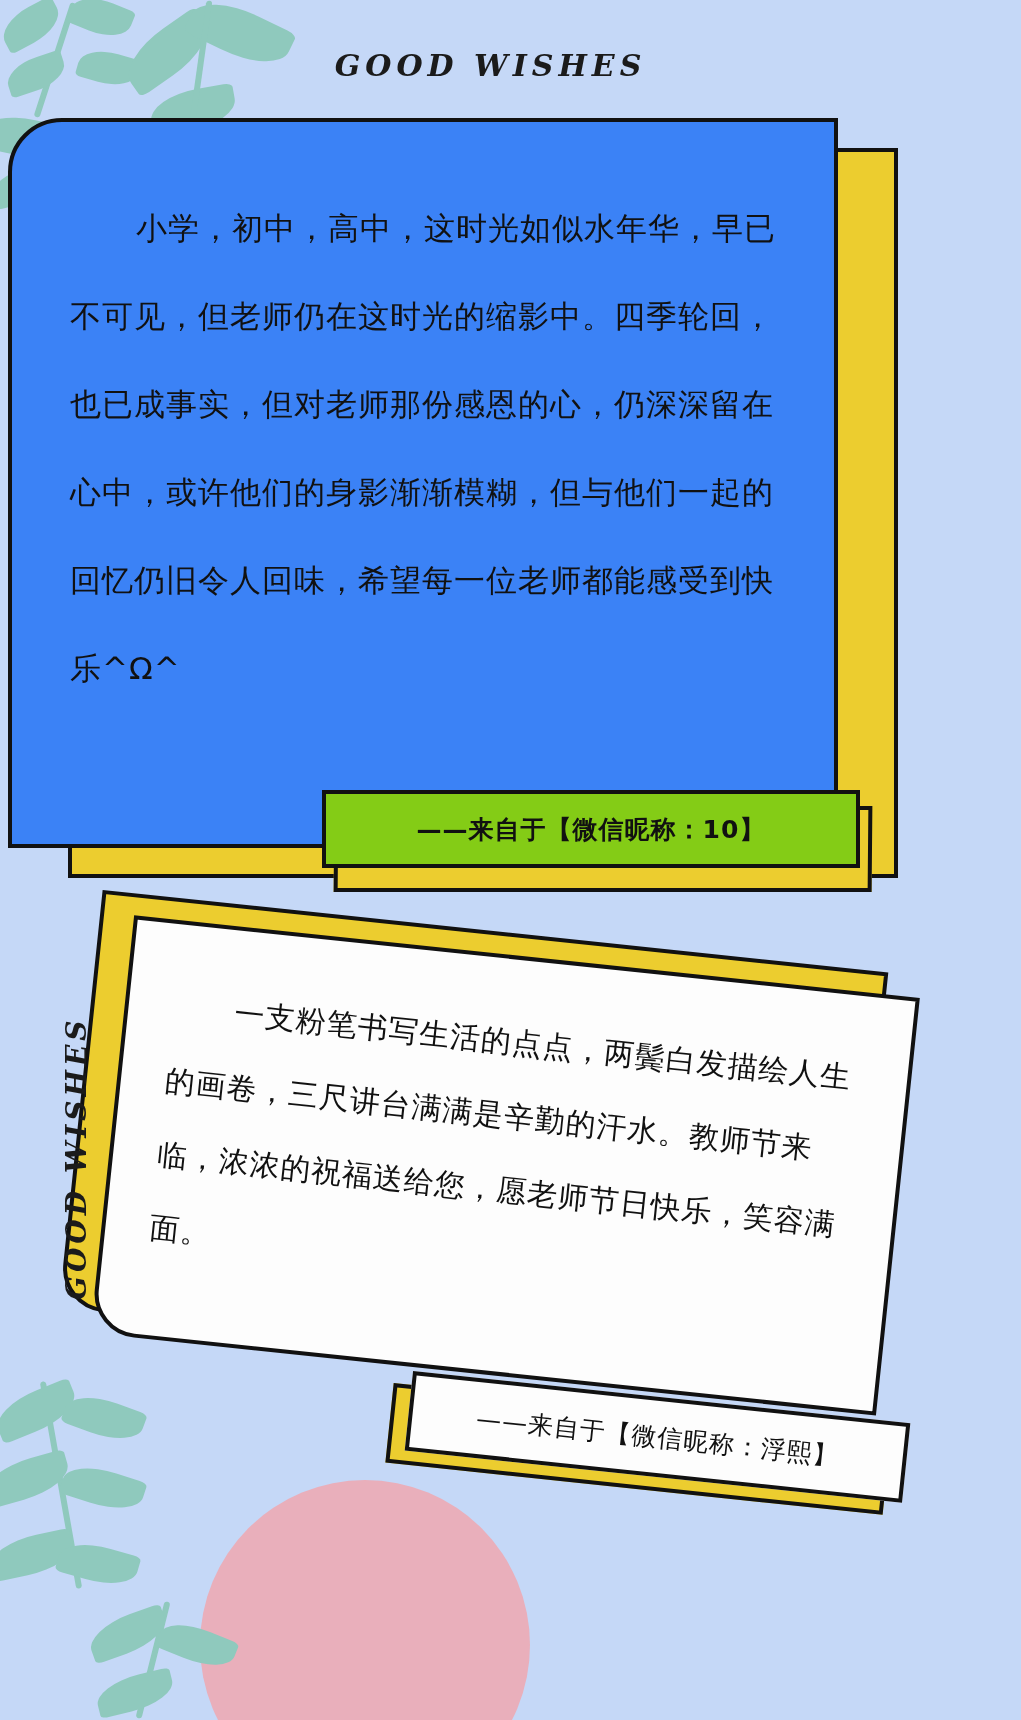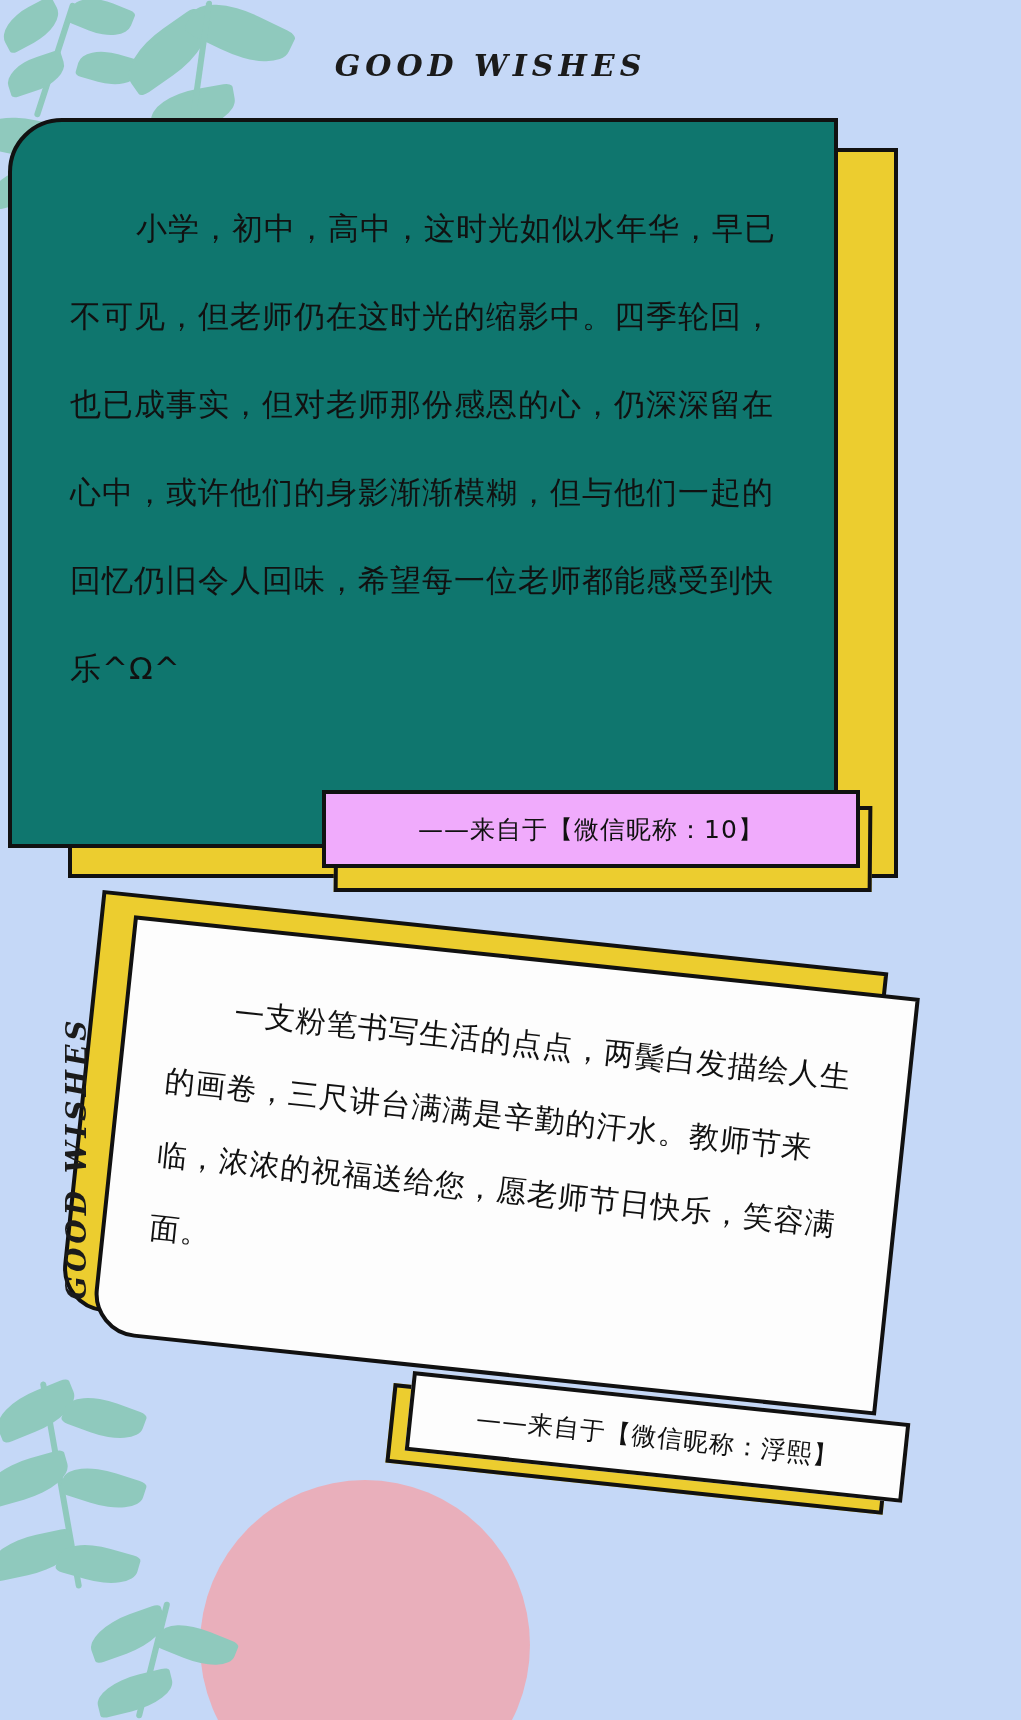--- a/index.html
+++ b/index.html
@@ -93,21 +93,21 @@
     border-radius: 54px 0 0 0;
     box-sizing: border-box;
     z-index: 1;
   }
   .card1 {
     position: absolute;
     left: 8px;
     top: 118px;
     width: 830px;
     height: 730px;
-    background: #0f766e;
+    background: #3b82f6;
     border: 4px solid #111;
     border-radius: 54px 0 0 0;
     box-sizing: border-box;
     z-index: 2;
     padding: 62px 58px 0 58px;
   }
   .card1-text {
     font-family: "DejaVu Sans", sans-serif;
     font-size: 31px;
     line-height: 88px;
@@ -128,27 +128,28 @@
     box-sizing: border-box;
     z-index: 3;
     transform: skewX(-0.5deg);
   }
   .sig1 {
     position: absolute;
     left: 322px;
     top: 790px;
     width: 538px;
     height: 78px;
-    background: #f0abfc;
+    background: #84cc16;
     border: 4px solid #111;
     box-sizing: border-box;
     z-index: 4;
     display: flex;
     align-items: center;
     justify-content: center;
+    font-weight: bold;
   }
   .sig-text {
     font-family: "DejaVu Sans", sans-serif;
     font-size: 25px;
     color: #111;
     letter-spacing: 1px;
   }
 
   
   .card2-wrap {

